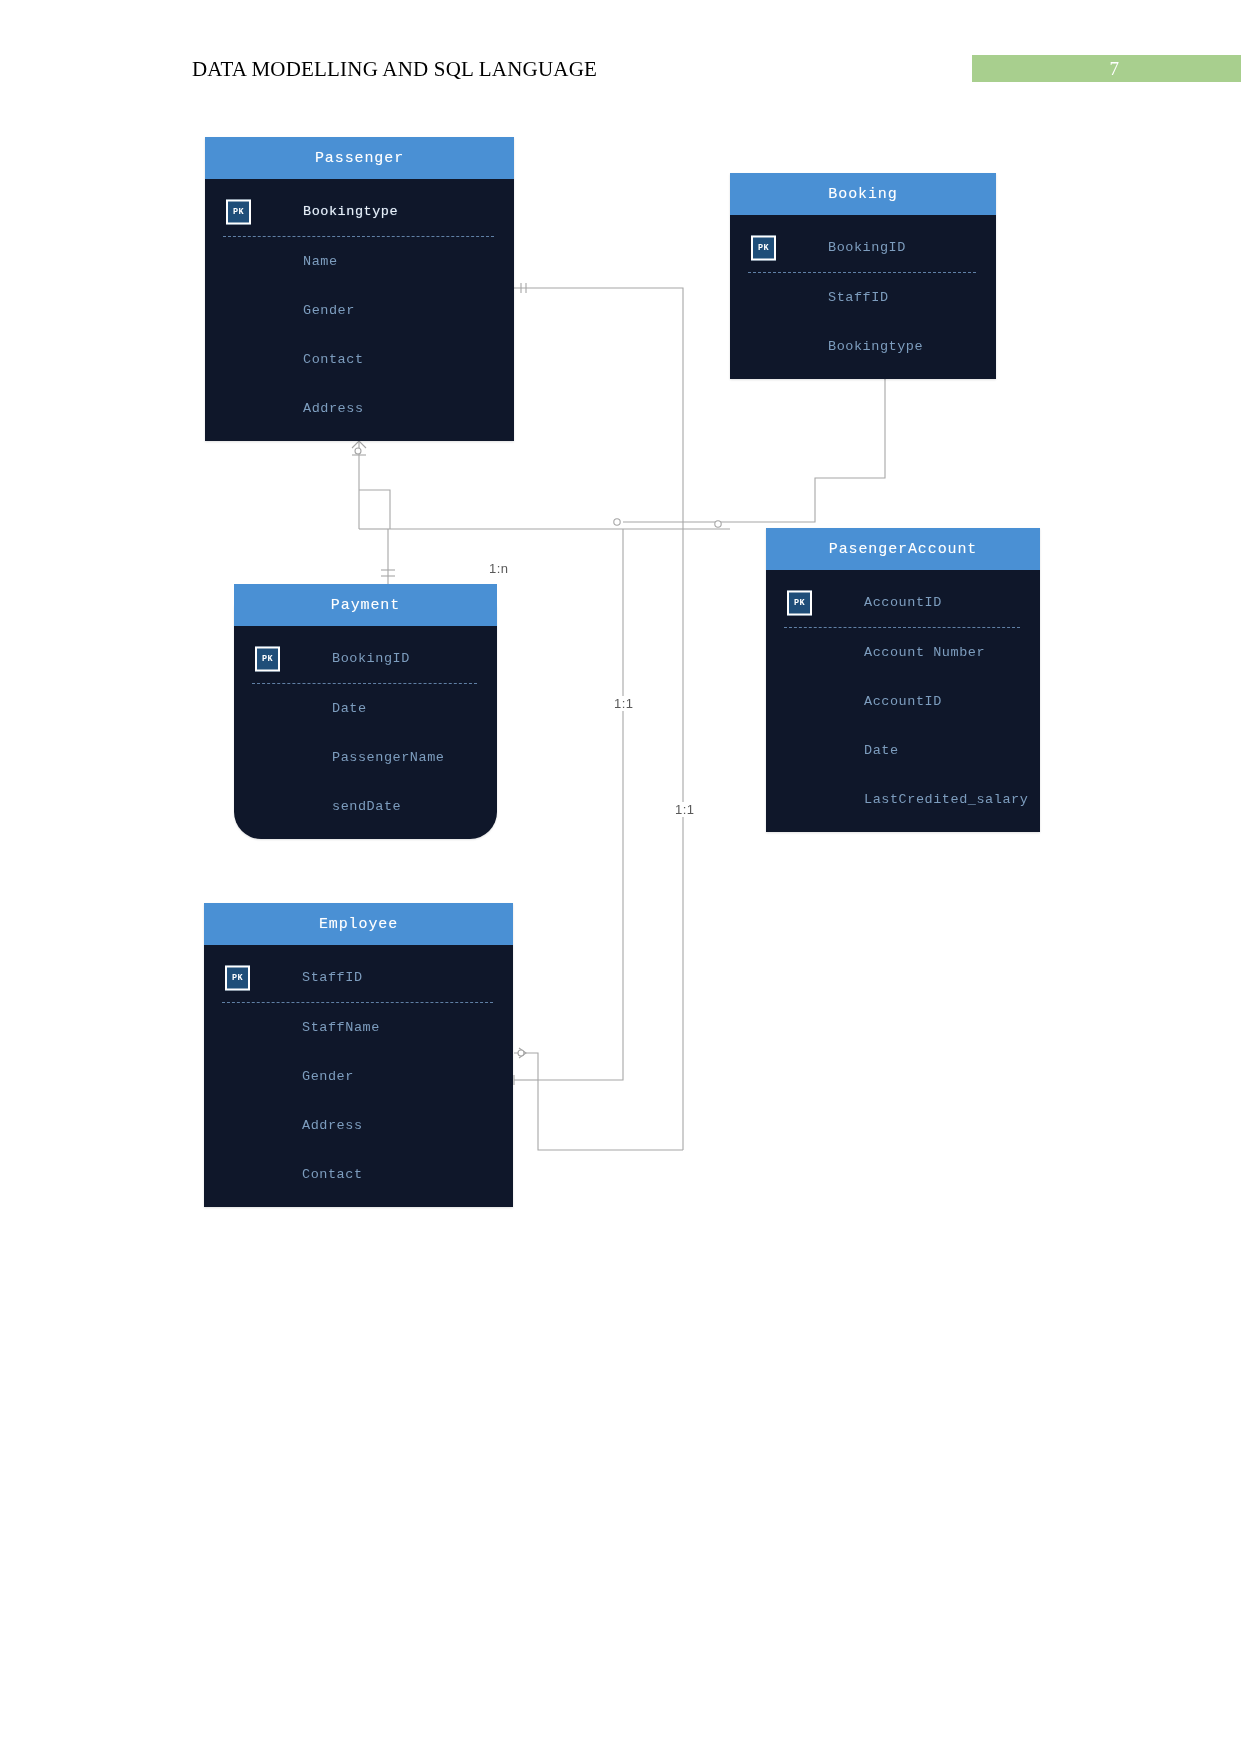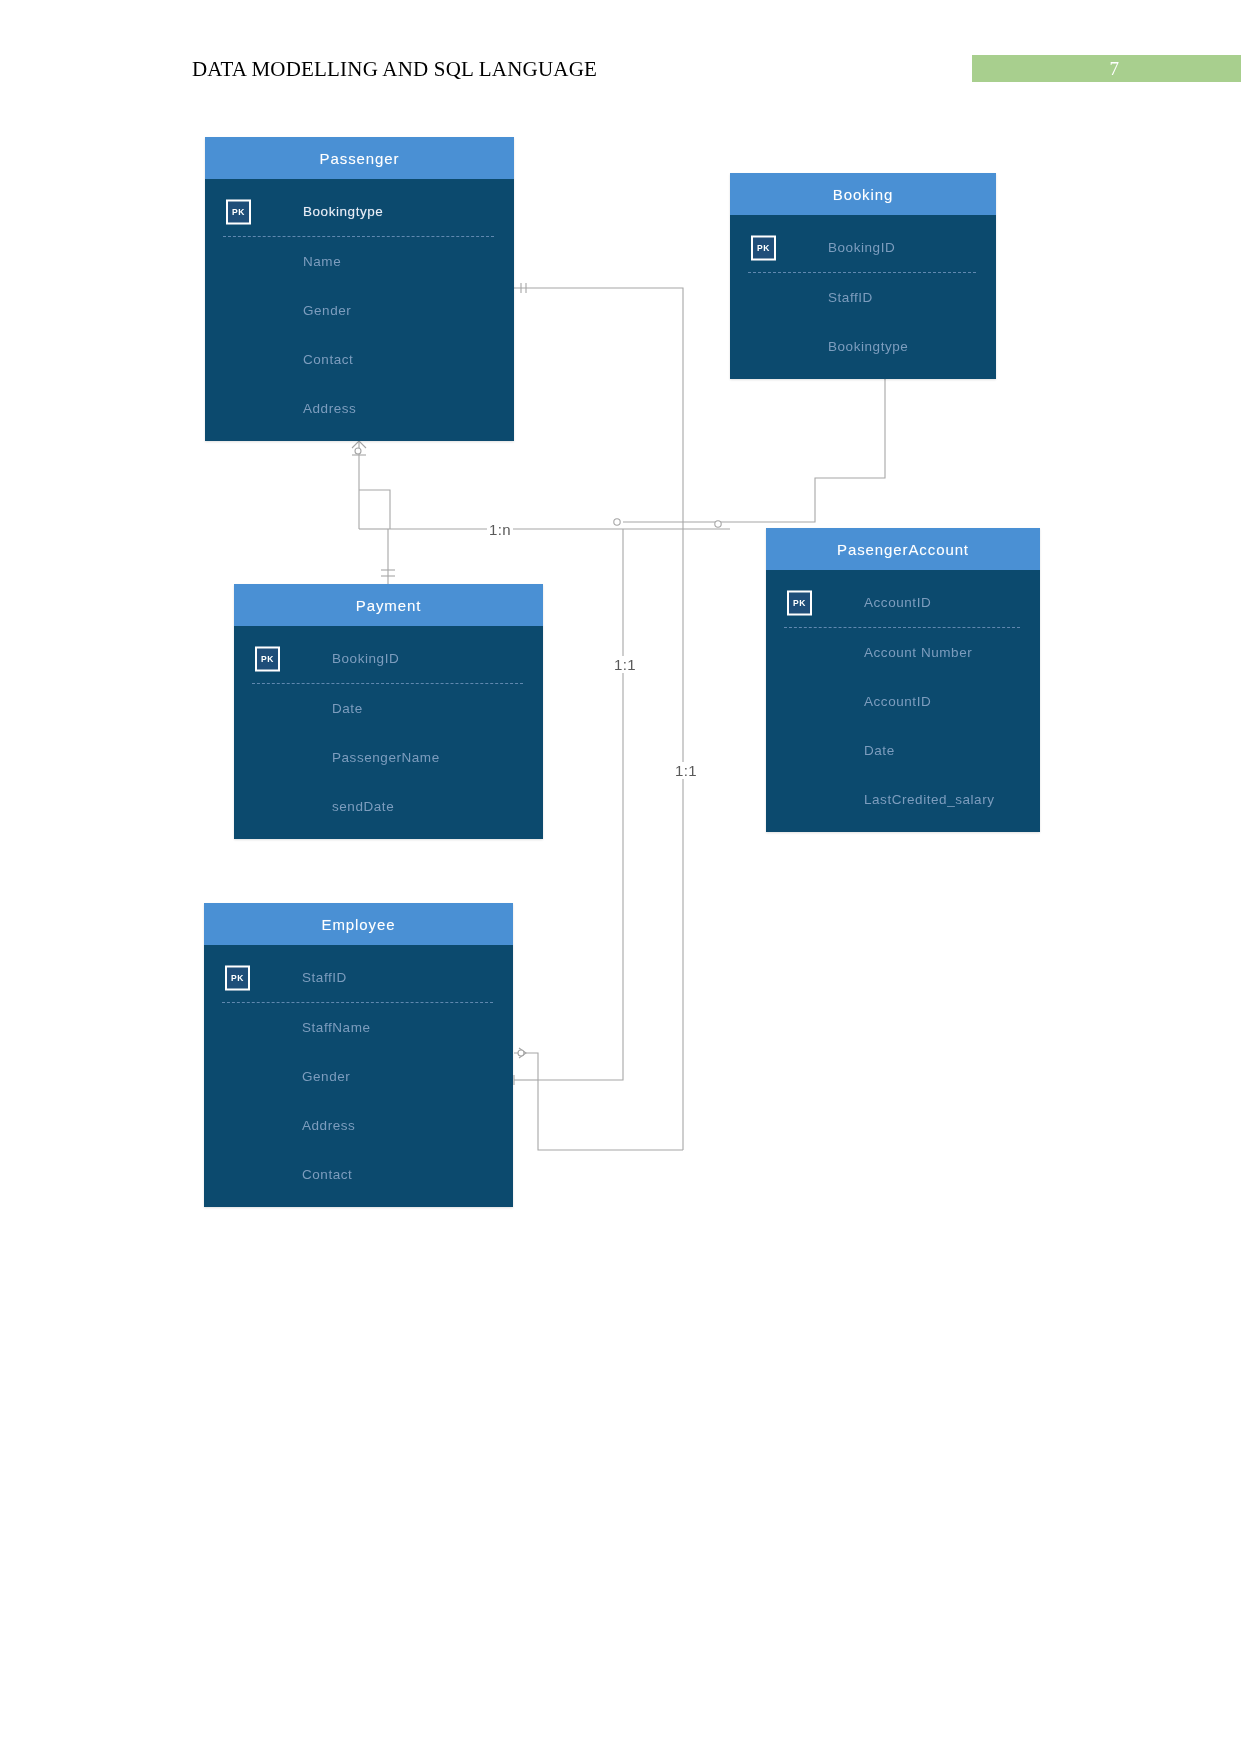--- a/index.html
+++ b/index.html
@@ -64,22 +64,23 @@
     left: 0; top: 0;
     width: 1241px;
     height: 1754px;
     pointer-events: none;
   }
 
   
   .entity {
     position: absolute;
     box-sizing: border-box;
-    background: #0c4a6e;
+    background: #0f172a;
     box-shadow: 0 1px 2px rgba(0,0,0,0.12);
+    font-family: Liberation Mono, monospace;
   }
   .entity-header {
     height: 42px;
     background: #4a90d4;
     color: #ffffff;
     font-size: 15px;
     letter-spacing: 0.9px;
     display: flex;
     align-items: center;
     justify-content: center;
@@ -127,34 +128,35 @@
   .pk-divider {
     height: 0;
     border-top: 1px dashed #6f93bb;
     margin: 0 12px 0 10px;
     opacity: 0.85;
   }
 
   
   #ent-passenger       { left: 205px;  top: 137px; width: 309px; }
   #ent-booking         { left: 730px;  top: 173px; width: 266px; }
-  #ent-payment         { left: 234px;  top: 584px; width: 309px; }
+  #ent-payment         { left: 234px;  top: 584px; width: 263px; border-radius: 27px; }
   #ent-pasengeraccount { left: 766px;  top: 528px; width: 274px; }
   #ent-employee        { left: 204px;  top: 903px; width: 309px; }
 
   
   .card-label {
     position: absolute;
     font-family: "Liberation Sans", sans-serif;
-    font-size: 15px;
+    font-size: 13px;
     color: #595959;
     letter-spacing: 0.4px;
     background: #ffffff;
     padding: 0 2px;
     white-space: nowrap;
+    margin-top: 40px;
   }
 </style>
 </head>
 <body>
 
 <div class="page-header">
   <div class="doc-title">DATA MODELLING AND SQL LANGUAGE</div>
   <div class="page-number-badge">
     <span class="num">7</span>
   </div>

